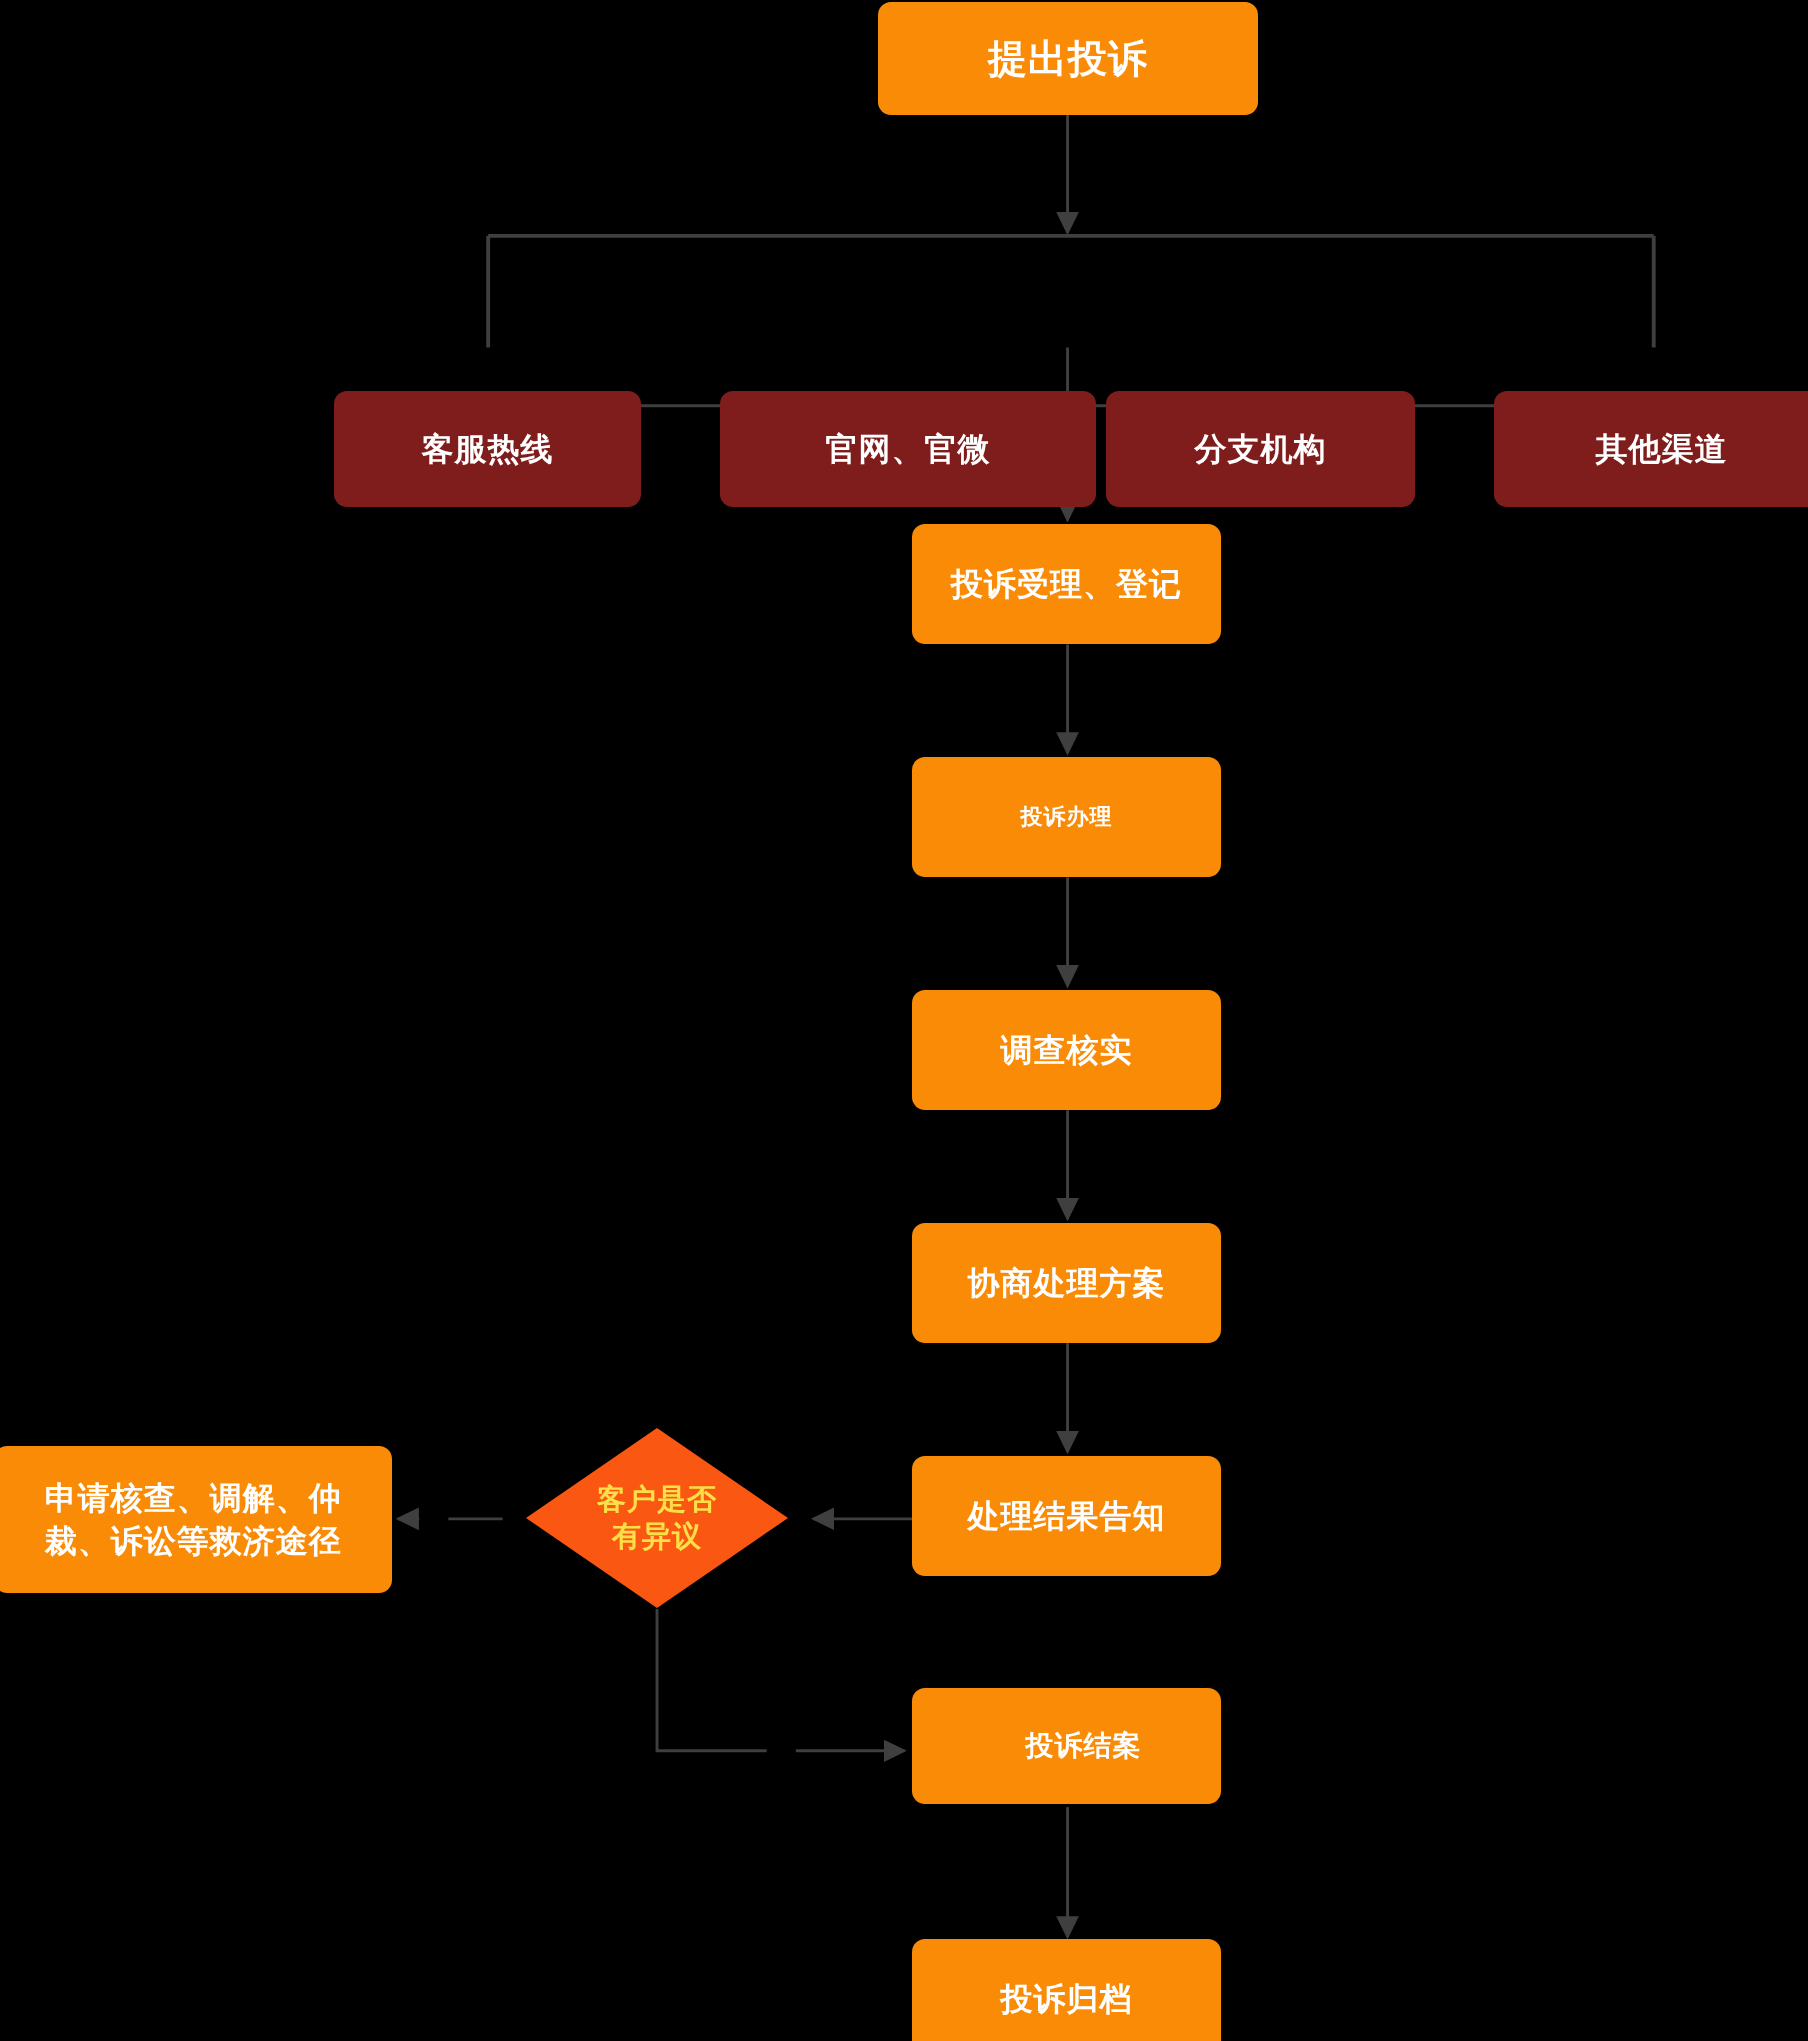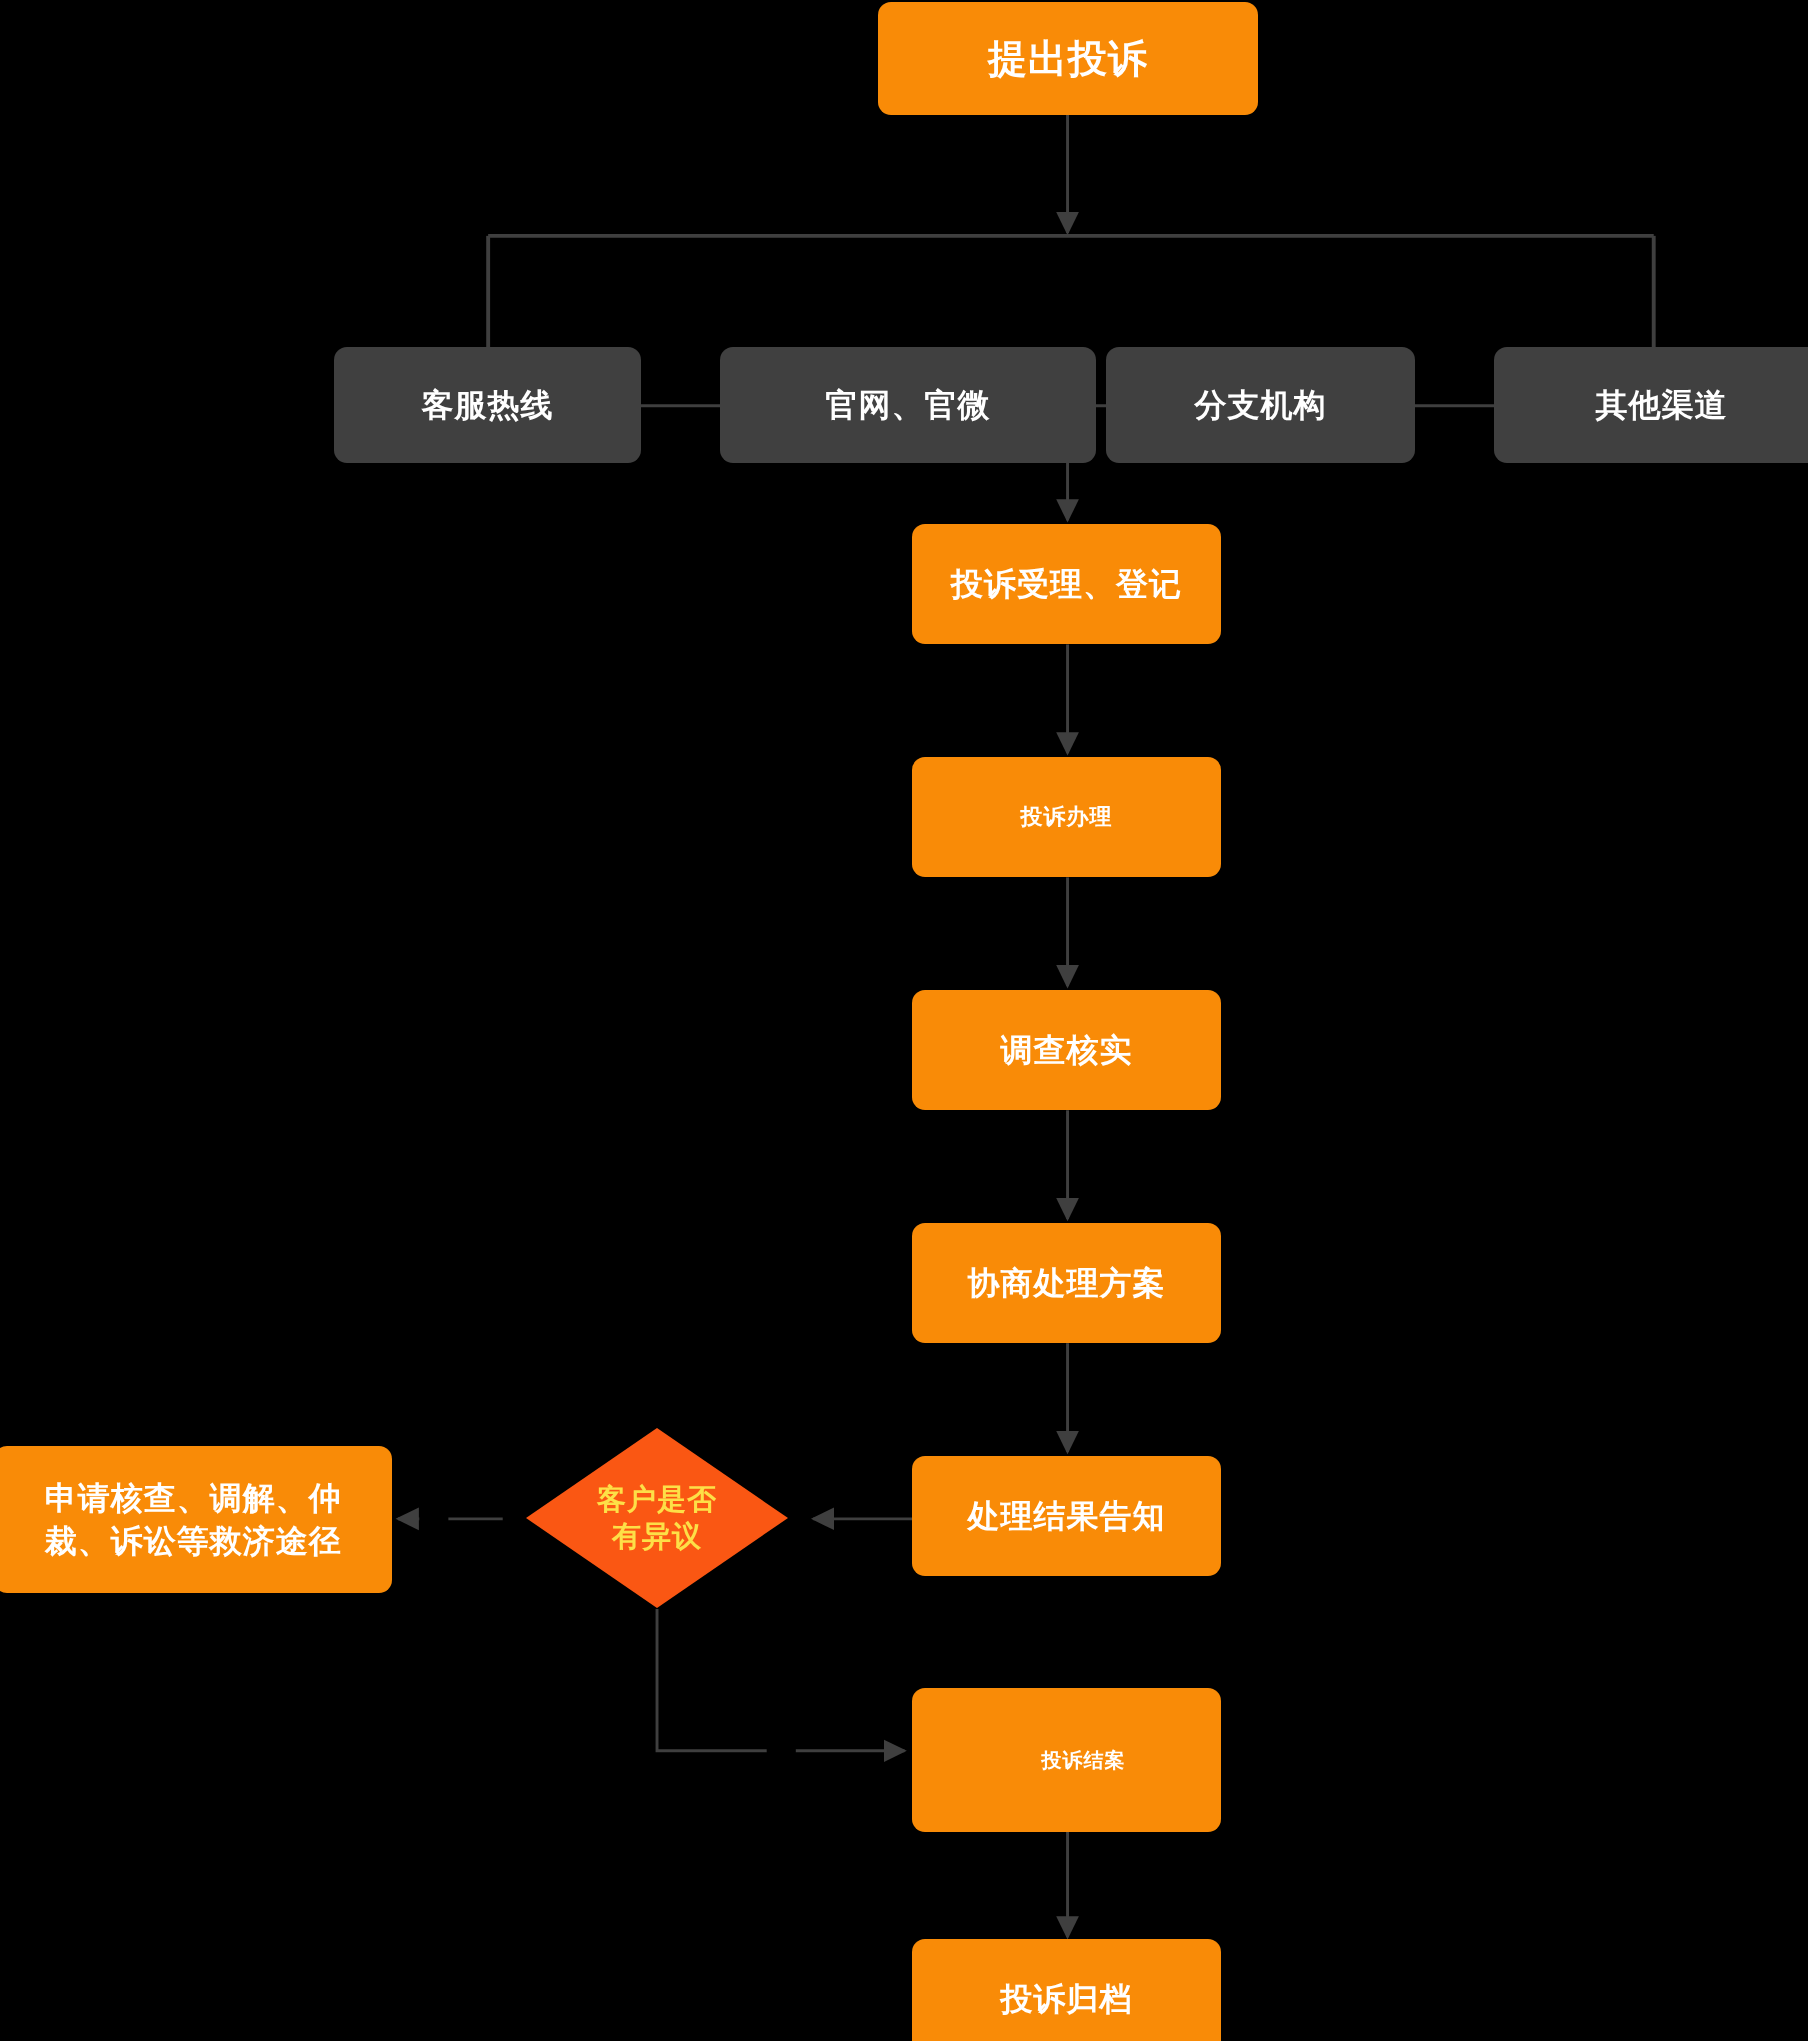--- a/index.html
+++ b/index.html
@@ -29,21 +29,21 @@
     align-items: center;
     justify-content: center;
     text-align: center;
     color: #ffffff;
     font-weight: bold;
     letter-spacing: 1px;
     border-radius: 13px;
     z-index: 5;
   }
   .node-orange { background: #f98b07; }
-  .node-blue   { background: #404040; }
+  .node-blue   { background: #7f1d1d; margin-top: 44px; }
   .node-label {
     display: block;
     line-height: 1.32;
     white-space: pre-line;
   }
   .diamond-wrap {
     position: absolute;
     z-index: 5;
     display: flex;
     align-items: center;
@@ -152,21 +152,21 @@
     <span class="diamond-shape"></span>
     <span class="diamond-text" style="font-size:29px;">客户是否
 有异议</span>
   </div>
 
   <div class="node node-orange" style="left:-5.8px; top:1446px; width:398px; height:147px; font-size:32px; padding:0 11.6px;">
     <span class="node-label">申请核查、调解、仲
 裁、诉讼等救济途径</span>
   </div>
 
-  <div class="node node-orange" style="left:912px; top:1688px; width:309px; height:144px; font-size:20px;padding-left:34px;">
+  <div class="node node-orange" style="left:912px; top:1688px; width:309px; height:116px; font-size:28px;padding-left:34px;">
     <span class="node-label">投诉结案</span>
   </div>
 
   <div class="node node-orange" style="left:912px; top:1939px; width:309px; height:120px; font-size:32px;">
     <span class="node-label">投诉归档</span>
   </div>
 
 </div>
 
 

